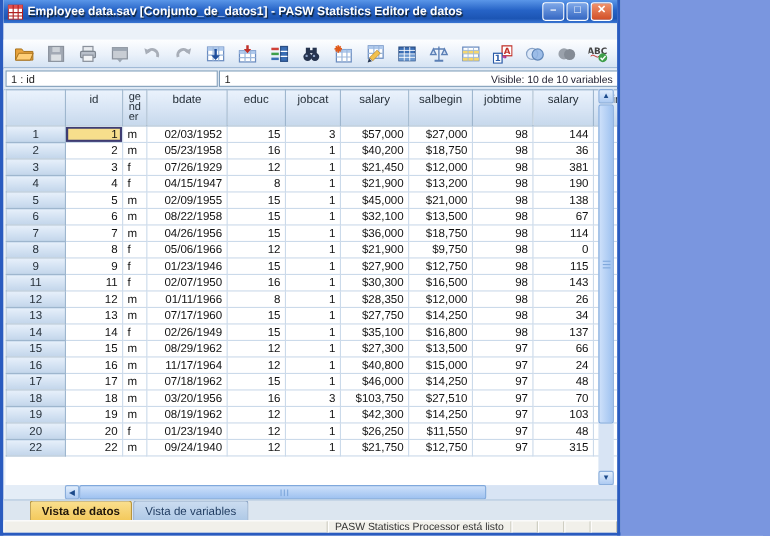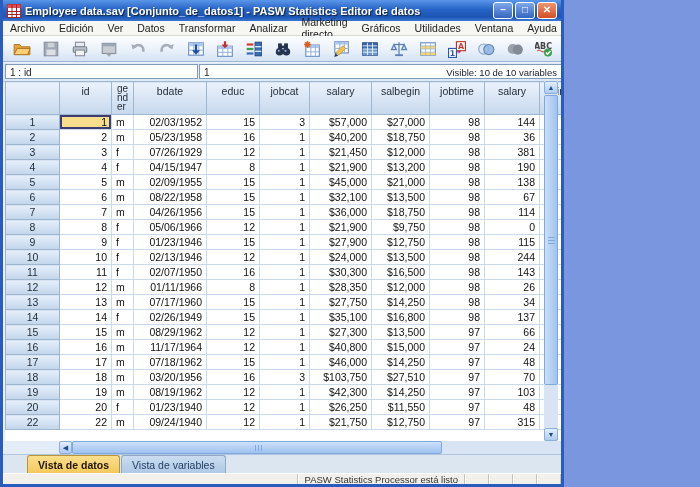--- a/index.html
+++ b/index.html
@@ -84,33 +84,20 @@
       <line x1="0.5" y1="10.5" x2="13.5" y2="10.5" stroke="#B02020"></line>
     </svg>
     <span class="title">Employee data.sav [Conjunto_de_datos1] - PASW Statistics Editor de datos</span>
     <span class="winbtns">
       <span class="winbtn">–</span>
       <span class="winbtn">□</span>
       <span class="winbtn close">✕</span>
     </span>
   </div>
 
-  <div class="menubar">
-    <span class="menu-item">Archivo</span>
-    <span class="menu-item">Edición</span>
-    <span class="menu-item">Ver</span>
-    <span class="menu-item">Datos</span>
-    <span class="menu-item">Transformar</span>
-    <span class="menu-item">Analizar</span>
-    <span class="menu-item">Marketing directo</span>
-    <span class="menu-item">Gráficos</span>
-    <span class="menu-item">Utilidades</span>
-    <span class="menu-item">Ventana</span>
-    <span class="menu-item">Ayuda</span>
-  </div>
 
   <div class="toolbar">
     <span class="tbtn">
         <svg viewBox="0 0 16 16">
       <path d="M1,13 V4 h5 l1.5,2 H15 v7 z" fill="#E8A33D" stroke="#A8721C" stroke-width="0.8"></path>
       <path d="M1,13 L3.6,7.5 h11.6 L13,13 z" fill="#FFCE77" stroke="#A8721C" stroke-width="0.8"></path>
         </svg>
       </span>
     <span class="tbtn">
         <svg viewBox="0 0 16 16">
@@ -457,35 +444,20 @@
             <td>1</td>
             <td>$27,900</td>
             <td>$12,750</td>
             <td>98</td>
             <td>115</td>
             <td>0</td>
             <td></td>
             <td></td>
           </tr>
           <tr>
-            <th>10</th>
-            <td>10</td>
-            <td>f</td>
-            <td>02/13/1946</td>
-            <td>12</td>
-            <td>1</td>
-            <td>$24,000</td>
-            <td>$13,500</td>
-            <td>98</td>
-            <td>244</td>
-            <td>0</td>
-            <td></td>
-            <td></td>
-          </tr>
-          <tr>
             <th>11</th>
             <td>11</td>
             <td>f</td>
             <td>02/07/1950</td>
             <td>16</td>
             <td>1</td>
             <td>$30,300</td>
             <td>$16,500</td>
             <td>98</td>
             <td>143</td>

